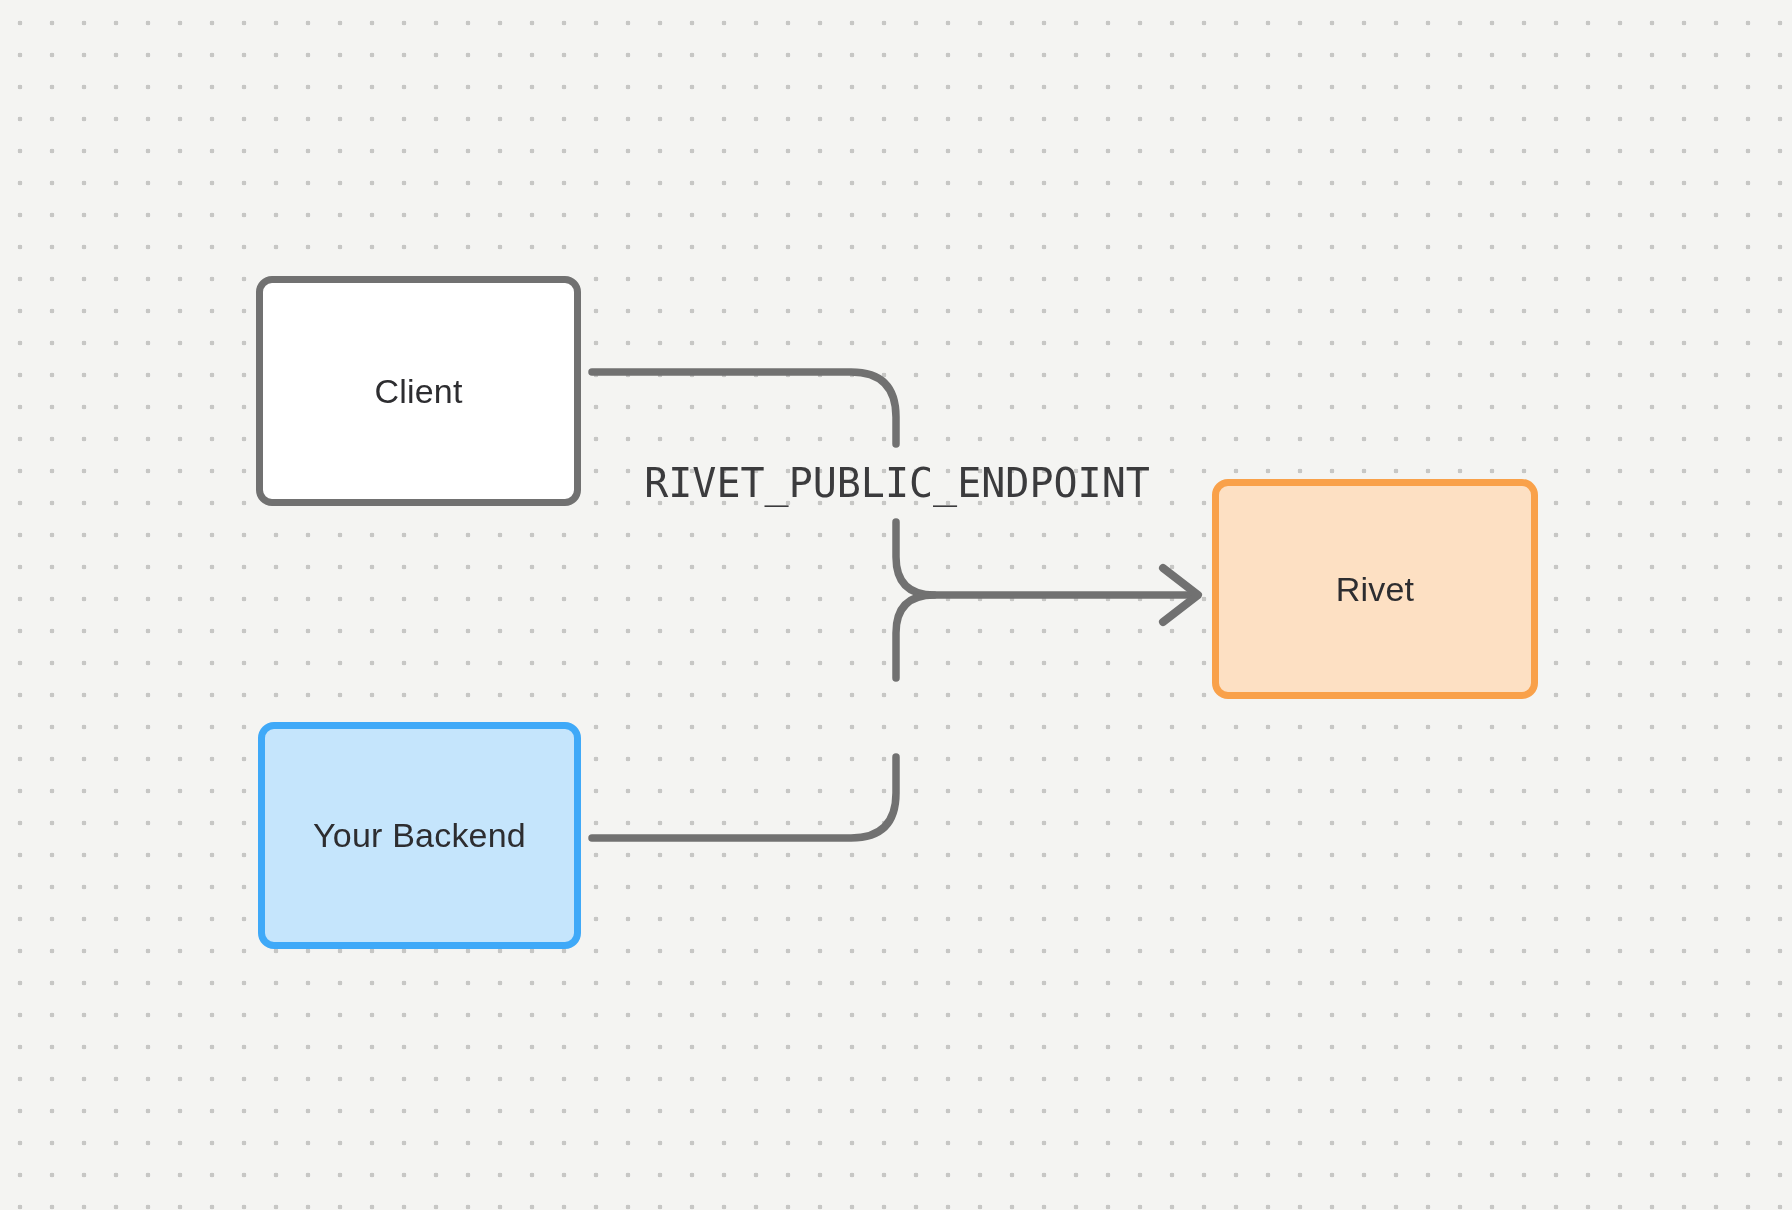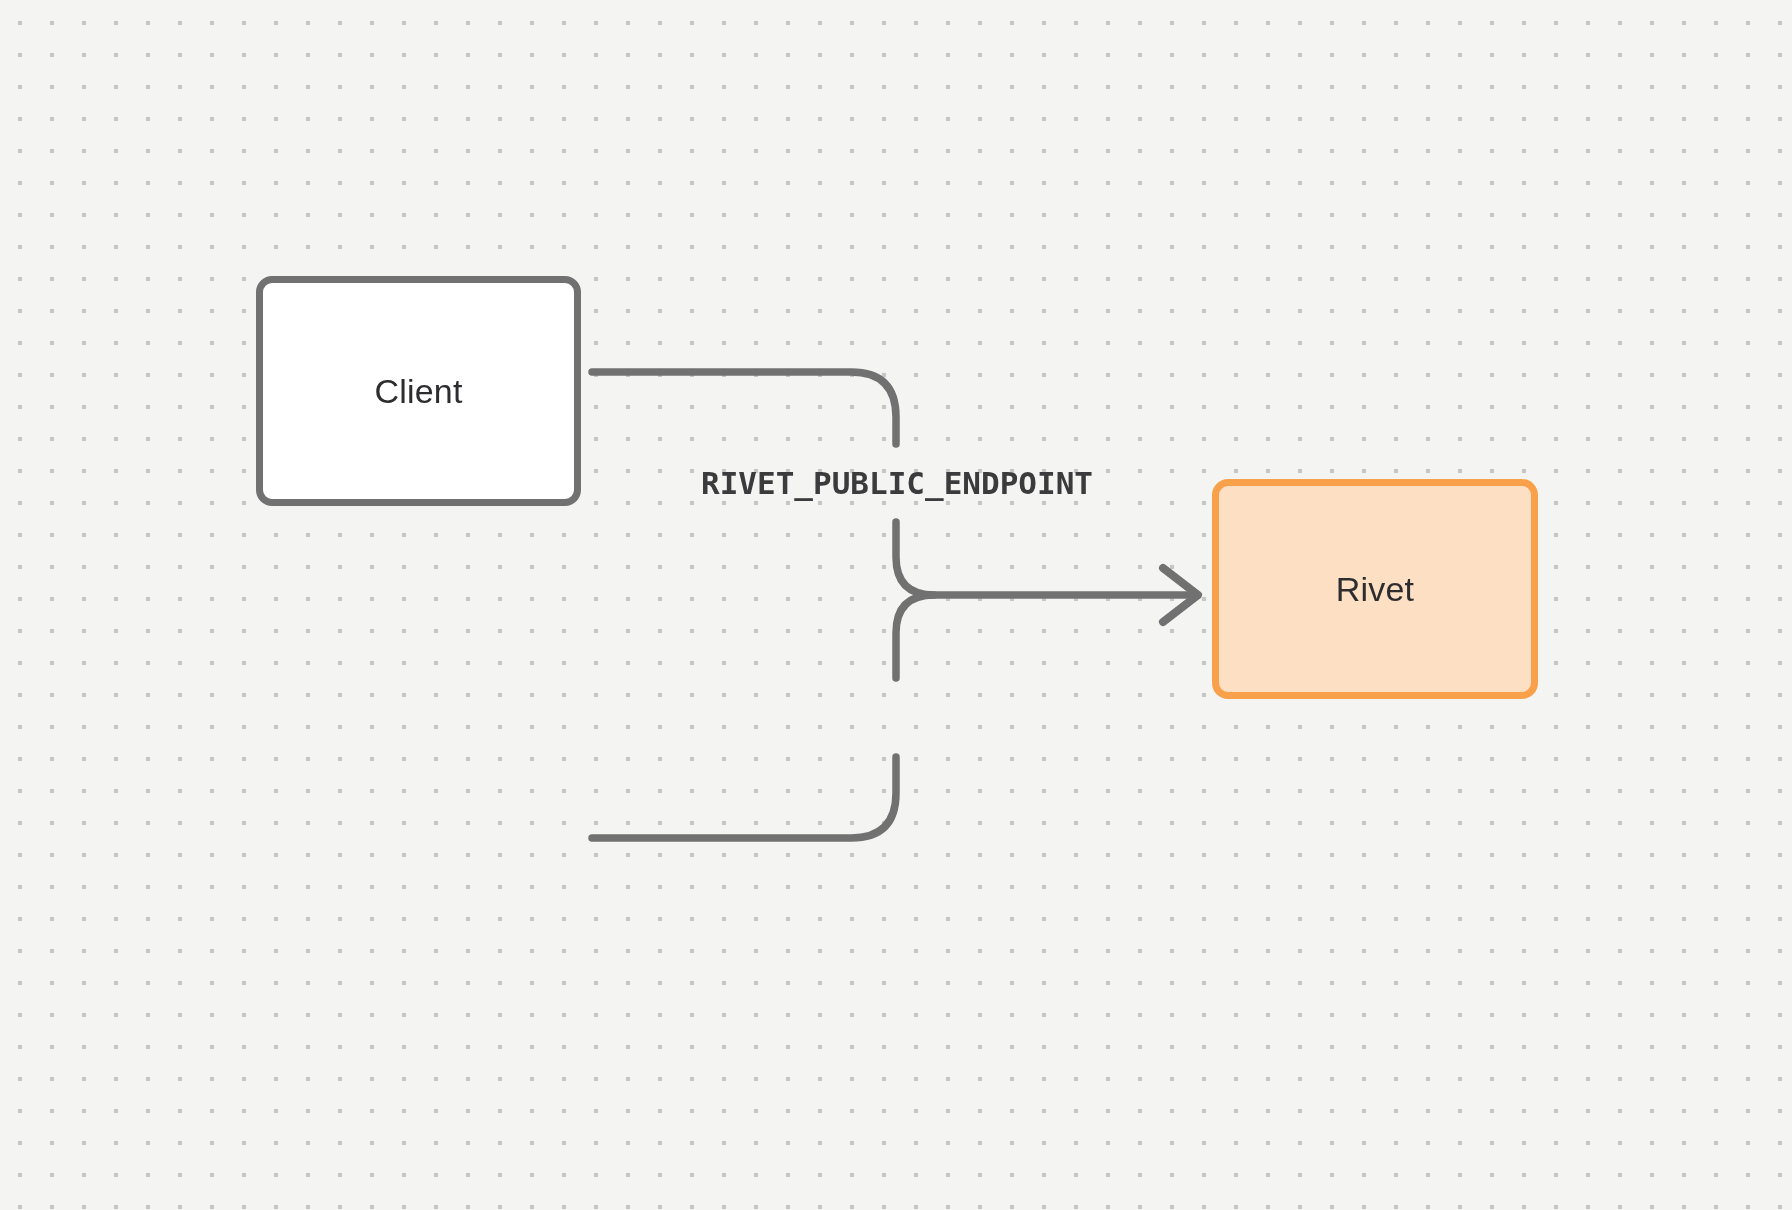--- a/index.html
+++ b/index.html
@@ -75,22 +75,22 @@
     width: 326px;
     height: 220px;
     background: #fde0c3;
     border-color: #f9a14a;
   }
   .edge-label {
     position: absolute;
     transform: translate(-50%, -50%);
     white-space: nowrap;
     font-family: "DejaVu Sans Mono", monospace;
-    font-size: 31px;
-    font-weight: 700;
+    font-size: 40px;
+    font-weight: 400;
     color: #3b3b3d;
   }
   .edge-label-public {
     left: 897px;
     top: 483px;
   }
   .edge-label-private {
     left: 897px;
     top: 718px;
   }
@@ -110,20 +110,23 @@
 
     <path class="edge-path" d="M 592 838 H 851 Q 896 838 896 793 V 757"></path>
 
     <path class="arrow-head" d="M 1163 568 L 1198 595 L 1163 622"></path>
   </svg>
 
   <div class="node node-client">
     <span>Client</span>
   </div>
 
+  <div class="node node-backend">
+    <span>Your Backend</span>
+  </div>
 
   <div class="node node-rivet">
     <span>Rivet</span>
   </div>
 
   <div class="edge-label edge-label-public">RIVET_PUBLIC_ENDPOINT</div>
 
 
 </div>
 

